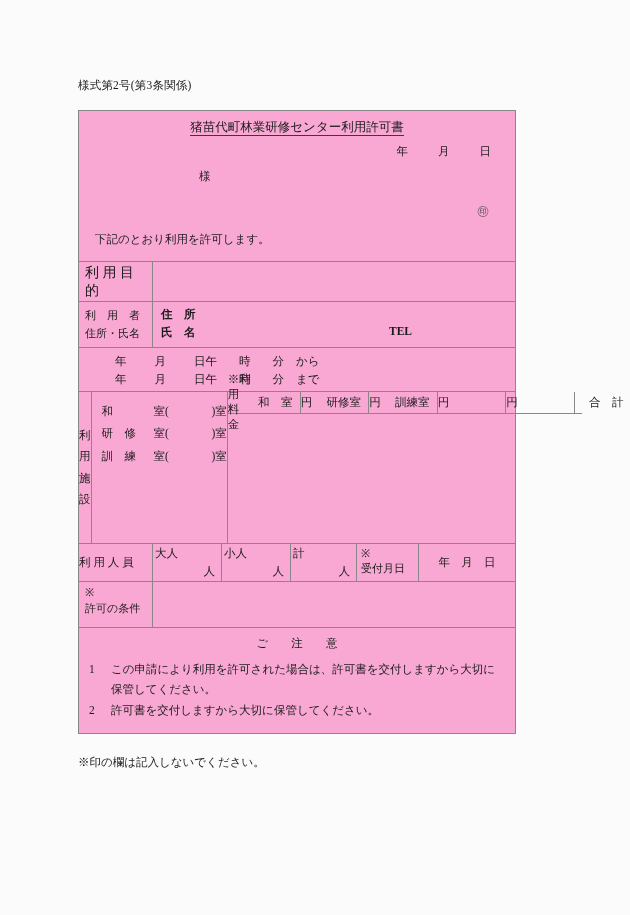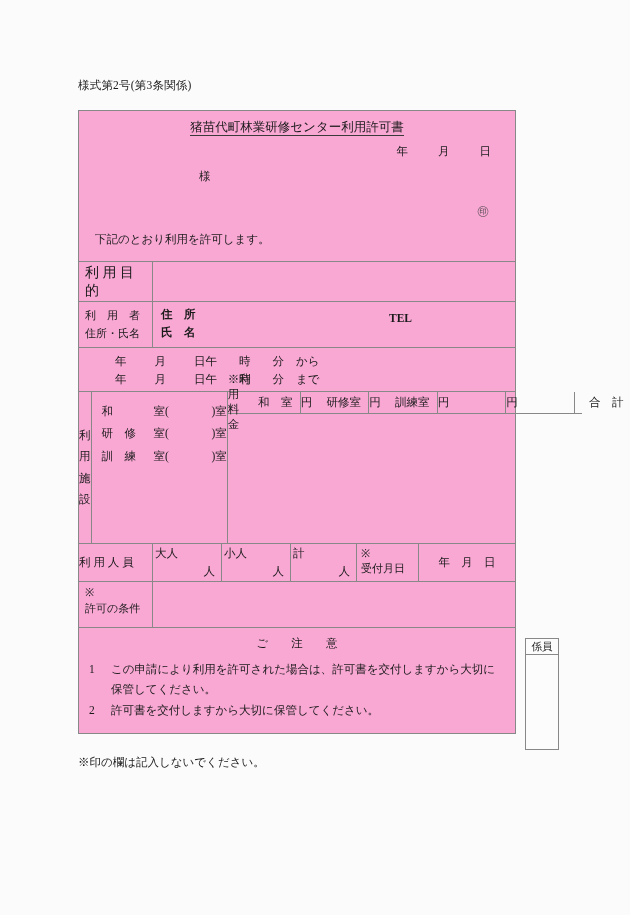--- a/index.html
+++ b/index.html
@@ -115,21 +115,21 @@
   
   .r-purpose { height: 40px; }
   .r-purpose .cell-label { width: 74px; }
 
   
   .r-user { height: 46px; }
   .r-user .cell-label { width: 74px; font-size: 11px; line-height: 1.55; }
   .r-user .cell-body { position: relative; font-weight: bold; }
   .u-addr { position: absolute; left: 8px; top: 5px; }
   .u-name { position: absolute; left: 8px; top: 23px; }
-  .u-tel  { position: absolute; left: 236px; top: 10px; }
+  .u-tel  { position: absolute; left: 236px; top: 23px; }
 
   
   .r-datetime { height: 44px; }
   .r-datetime .cell-label { width: 74px; }
   .r-datetime .cell-body { position: relative; padding: 0; }
   .dt-line {
     position: absolute;
     left: 36px;
     font-size: 11.5px;
     white-space: nowrap;
@@ -436,20 +436,16 @@
         <span class="note-txt">この申請により利用を許可された場合は、許可書を交付しますから大切に保管してください。</span>
       </div>
       <div class="note-item">
         <span class="note-num">2</span>
         <span class="note-txt">許可書を交付しますから大切に保管してください。</span>
       </div>
     </div>
 
   </div>
 
-  <div class="staff-box">
-    <div class="staff-head">係員</div>
-    <div class="staff-body"></div>
-  </div>
 
   <div class="footer-note">※印の欄は記入しないでください。</div>
 
 </div>
 
 </body></html>

